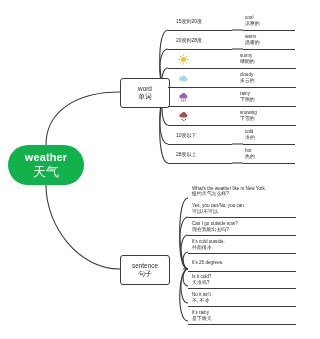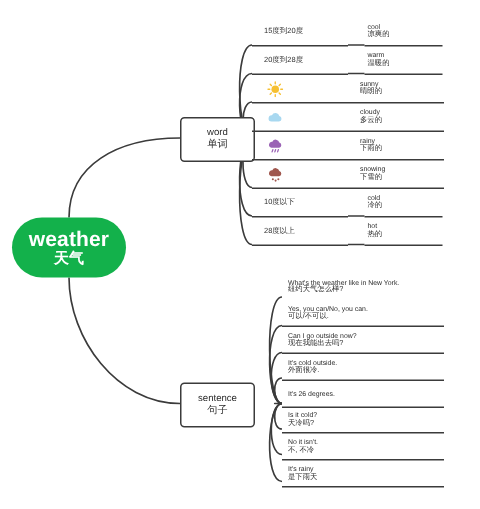--- a/index.html
+++ b/index.html
@@ -37,27 +37,27 @@
     background: #13b14b;
     border-radius: 20px;
     display: flex;
     flex-direction: column;
     align-items: center;
     justify-content: center;
     color: #ffffff;
     line-height: 1.18;
   }
   .root-node .en {
-    font-size: 14px;
+    font-size: 11px;
     font-weight: bold;
     letter-spacing: .1px;
   }
   .root-node .zh {
-    font-size: 10px;
-    font-weight: bold;
+    font-size: 13px;
+    font-weight: normal;
   }
   
   .branch-node {
     position: absolute;
     width: 48px;
     height: 28px;
     background: #ffffff;
     border: 1px solid #3b3b3b;
     border-radius: 3px;
     display: flex;

